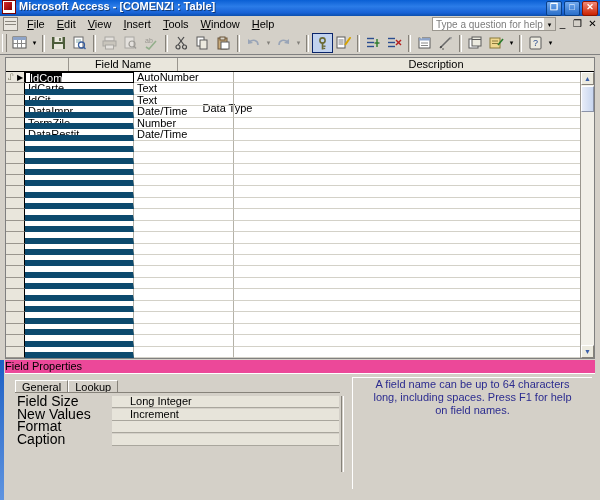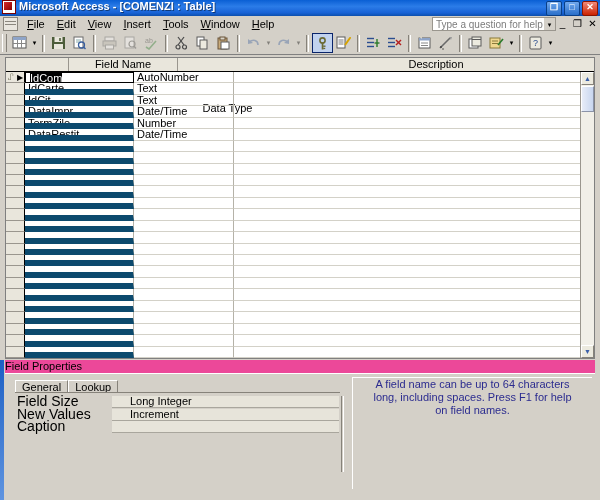--- a/index.html
+++ b/index.html
@@ -613,20 +613,24 @@
     <div class="props" id="props-list">
         <div class="prop-row">
           <div class="prop-label">Field Size</div>
           <div class="prop-value">Long Integer</div>
         </div>
         <div class="prop-row">
           <div class="prop-label">New Values</div>
           <div class="prop-value">Increment</div>
         </div>
         <div class="prop-row">
+          <div class="prop-label">Format</div>
+          <div class="prop-value"></div>
+        </div>
+        <div class="prop-row">
           <div class="prop-label">Caption</div>
           <div class="prop-value"></div>
         </div>
       </div>
     <div class="prop-divider"></div>
   </div>
 
   <div class="help-panel">
     <div class="help-text">A field name can be up to 64 characters long, including spaces.  Press F1 for help on field names.</div>
   </div>

